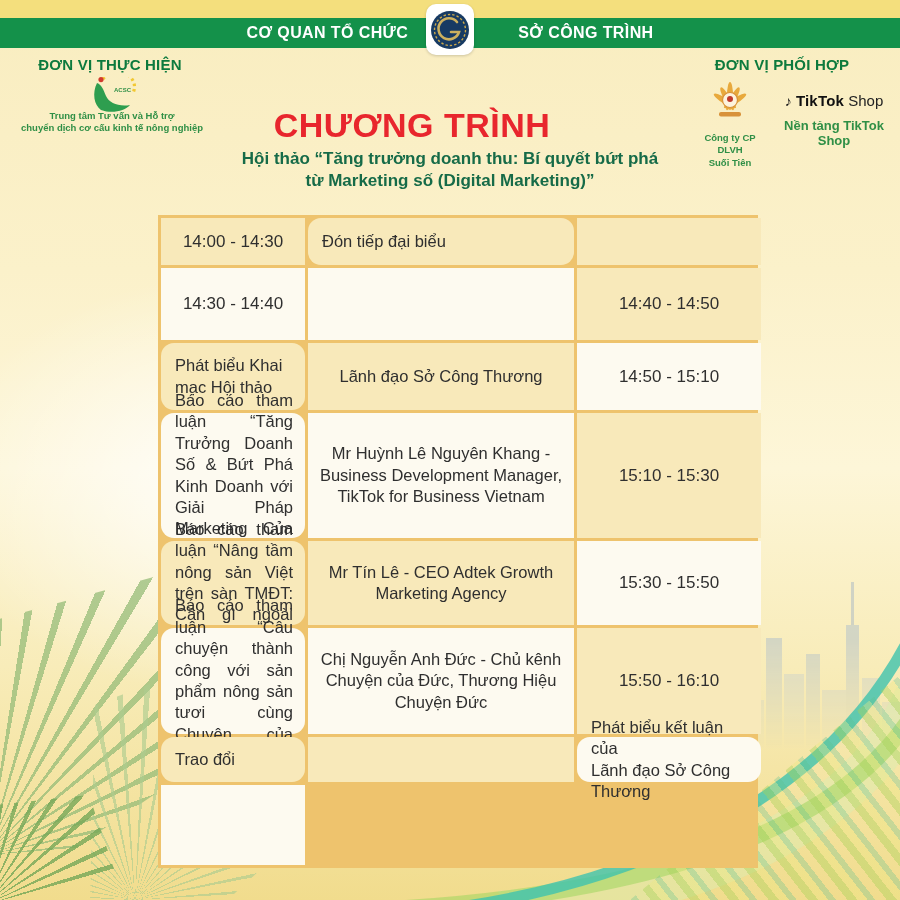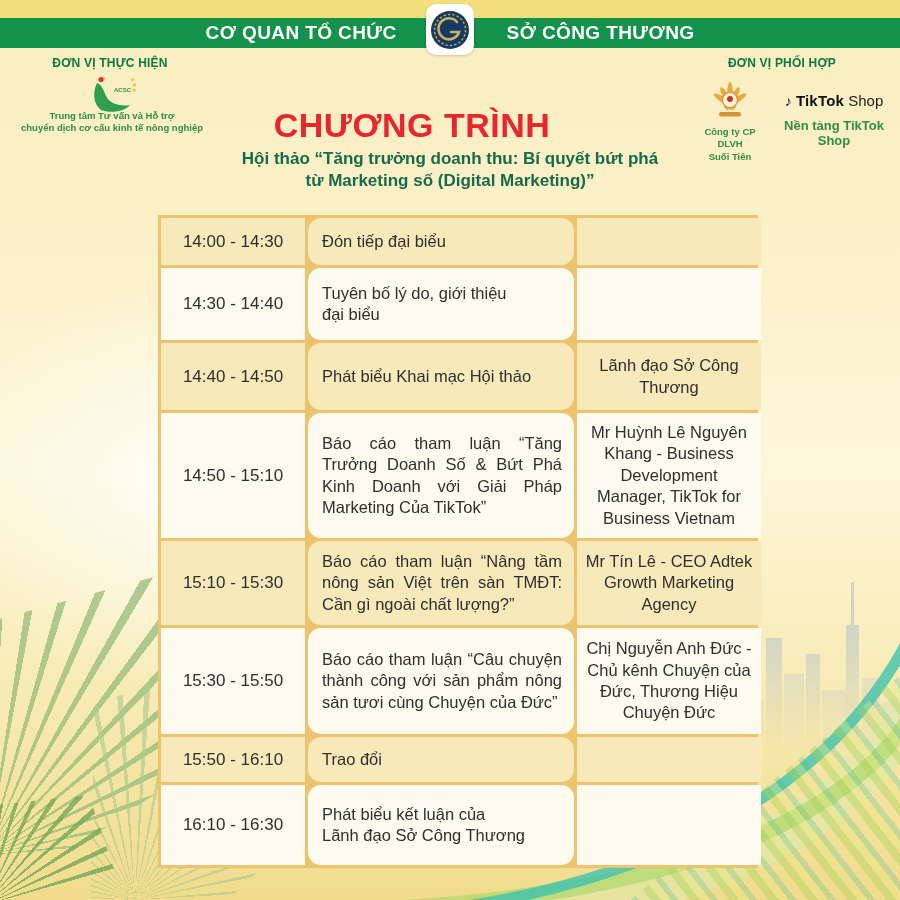--- a/index.html
+++ b/index.html
@@ -12,38 +12,38 @@
       radial-gradient(ellipse 430px 300px at 26% 54%, rgba(255,255,255,.9), rgba(255,255,255,0) 70%),
       linear-gradient(180deg, #f9edc0 0%, #fbf1ca 30%, #fdf6d8 52%, #f8ecb9 74%, #f1dc8d 100%);
   }
 
   
   .top-strip { position:absolute; left:0; top:0; width:900px; height:18px; background:#f4df7d; }
   .green-bar {
     position:absolute; left:0; top:18px; width:900px; height:30px; background:#14914a;
     display:flex; align-items:center; justify-content:center; gap:110px;
   }
-  .green-bar span { color:#fff; font-weight:bold; font-size:19px; letter-spacing:.4px; }
+  .green-bar span { color:#fff; font-weight:bold; font-size:16px; letter-spacing:.4px; }
   .logo-box {
     position:absolute; left:426px; top:4px; width:48px; height:51px; background:#fff;
     border-radius:10px; z-index:4; display:flex; align-items:center; justify-content:center;
     box-shadow:0 1px 3px rgba(0,0,0,.18);
   }
 
   
-  .unit-label { position:absolute; width:160px; text-align:center; font-size:12px; font-weight:bold; color:#0d7a3d; letter-spacing:.2px; }
+  .unit-label { position:absolute; width:160px; text-align:center; font-size:15px; font-weight:bold; color:#0d7a3d; letter-spacing:.2px; }
   #label-left  { left:30px;  top:56px; }
   #label-right { left:702px; top:56px; }
 
   .acsc { position:absolute; left:57px; top:77px; width:110px; height:36px; }
   .acsc-caption { position:absolute; left:8px; top:110px; width:208px; text-align:center;
     font-size:9.5px; font-weight:bold; color:#2f8f46; line-height:1.3; }
 
   .suoitien { position:absolute; left:693px; top:80px; width:74px; text-align:center; }
-  .suoitien-caption { margin-top:2px; font-size:9.5px; font-weight:bold; color:#2f8f46; line-height:1.3; }
+  .suoitien-caption { margin-top:8px; font-size:9.5px; font-weight:bold; color:#2f8f46; line-height:1.3; }
 
   .tiktok { position:absolute; left:772px; top:92px; width:124px; text-align:center; }
   .tiktok-logo { font-size:15px; color:#111; white-space:nowrap; }
   .tiktok-logo .note { font-weight:bold; font-size:14px; }
   .tiktok-logo .bold { font-weight:bold; letter-spacing:.2px; }
   .tiktok-logo .reg  { font-weight:normal; color:#222; }
   .tiktok-caption { margin-top:9px; font-size:13px; font-weight:bold; color:#2f8f46; }
 
   
   .title { position:absolute; left:0; top:106px; width:824px; text-align:center;
@@ -117,21 +117,21 @@
   <svg class="waves" width="900" height="900" viewBox="0 0 900 900">
     <path d="M 500 912 C 690 898 860 825 916 695" stroke="#dcebb0" stroke-width="42" fill="none" opacity="0.5"></path>
     <path d="M 320 912 C 610 904 832 845 914 712" stroke="#9fd55f" stroke-width="16" fill="none" opacity="0.55"></path>
     <path d="M 420 912 C 645 888 834 792 912 632" stroke="#3fc3ae" stroke-width="11" fill="none" opacity="0.8"></path>
   </svg>
   <div class="deco stripes"></div>
 
   <div class="top-strip"></div>
   <div class="green-bar">
     <span>CƠ QUAN TỔ CHỨC</span>
-    <span>SỞ CÔNG THƯƠNG</span>
+    <span>SỞ CÔNG TRÌNH</span>
   </div>
   <div class="logo-box">
     <svg width="42" height="42" viewBox="0 0 42 42">
       <circle cx="21" cy="21" r="19" fill="#173a63"></circle>
       <circle cx="21" cy="21" r="15.5" fill="none" stroke="#c9a84c" stroke-width="1.4" stroke-dasharray="2.4 2"></circle>
       <path d="M 28 13 A 10.5 10.5 0 1 0 30 23 L 22 23" fill="none" stroke="#cdb05e" stroke-width="2.6" stroke-linecap="round"></path>
     </svg>
   </div>
 
   <div class="unit-label" id="label-left">ĐƠN VỊ THỰC HIỆN</div>
@@ -182,22 +182,20 @@
     <span>Hội thảo “Tăng trưởng doanh thu: Bí quyết bứt phá</span>
     <span>từ Marketing số (Digital Marketing)”</span>
   </div>
 
   <div class="agenda">
     <div class="cell cell-time odd">14:00 - 14:30</div>
     <div class="cell cell-content odd">Đón tiếp đại biểu</div>
     <div class="cell cell-speaker odd"></div>
 
     <div class="cell cell-time even">14:30 - 14:40</div>
-    <div class="cell cell-content even">Tuyên bố lý do, giới thiệu
-đại biểu</div>
     <div class="cell cell-speaker even"></div>
 
     <div class="cell cell-time odd">14:40 - 14:50</div>
     <div class="cell cell-content odd">Phát biểu Khai mạc Hội thảo</div>
     <div class="cell cell-speaker odd">Lãnh đạo Sở Công Thương</div>
 
     <div class="cell cell-time even">14:50 - 15:10</div>
     <div class="cell cell-content even justify">Báo cáo tham luận “Tăng Trưởng Doanh Số &amp; Bứt Phá Kinh Doanh với Giải Pháp Marketing Của TikTok”</div>
     <div class="cell cell-speaker even">Mr Huỳnh Lê Nguyên Khang - Business Development Manager, TikTok for Business Vietnam</div>
 
@@ -206,19 +204,18 @@
     <div class="cell cell-speaker odd">Mr Tín Lê - CEO Adtek Growth Marketing Agency</div>
 
     <div class="cell cell-time even">15:30 - 15:50</div>
     <div class="cell cell-content even justify">Báo cáo tham luận “Câu chuyện thành công với sản phẩm nông sản tươi cùng Chuyện của Đức”</div>
     <div class="cell cell-speaker even">Chị Nguyễn Anh Đức - Chủ kênh Chuyện của Đức, Thương Hiệu Chuyện Đức</div>
 
     <div class="cell cell-time odd">15:50 - 16:10</div>
     <div class="cell cell-content odd">Trao đổi</div>
     <div class="cell cell-speaker odd"></div>
 
-    <div class="cell cell-time even">16:10 - 16:30</div>
     <div class="cell cell-content even">Phát biểu kết luận của
 Lãnh đạo Sở Công Thương</div>
     <div class="cell cell-speaker even"></div>
   </div>
 
 </div>
 
 </body></html>

